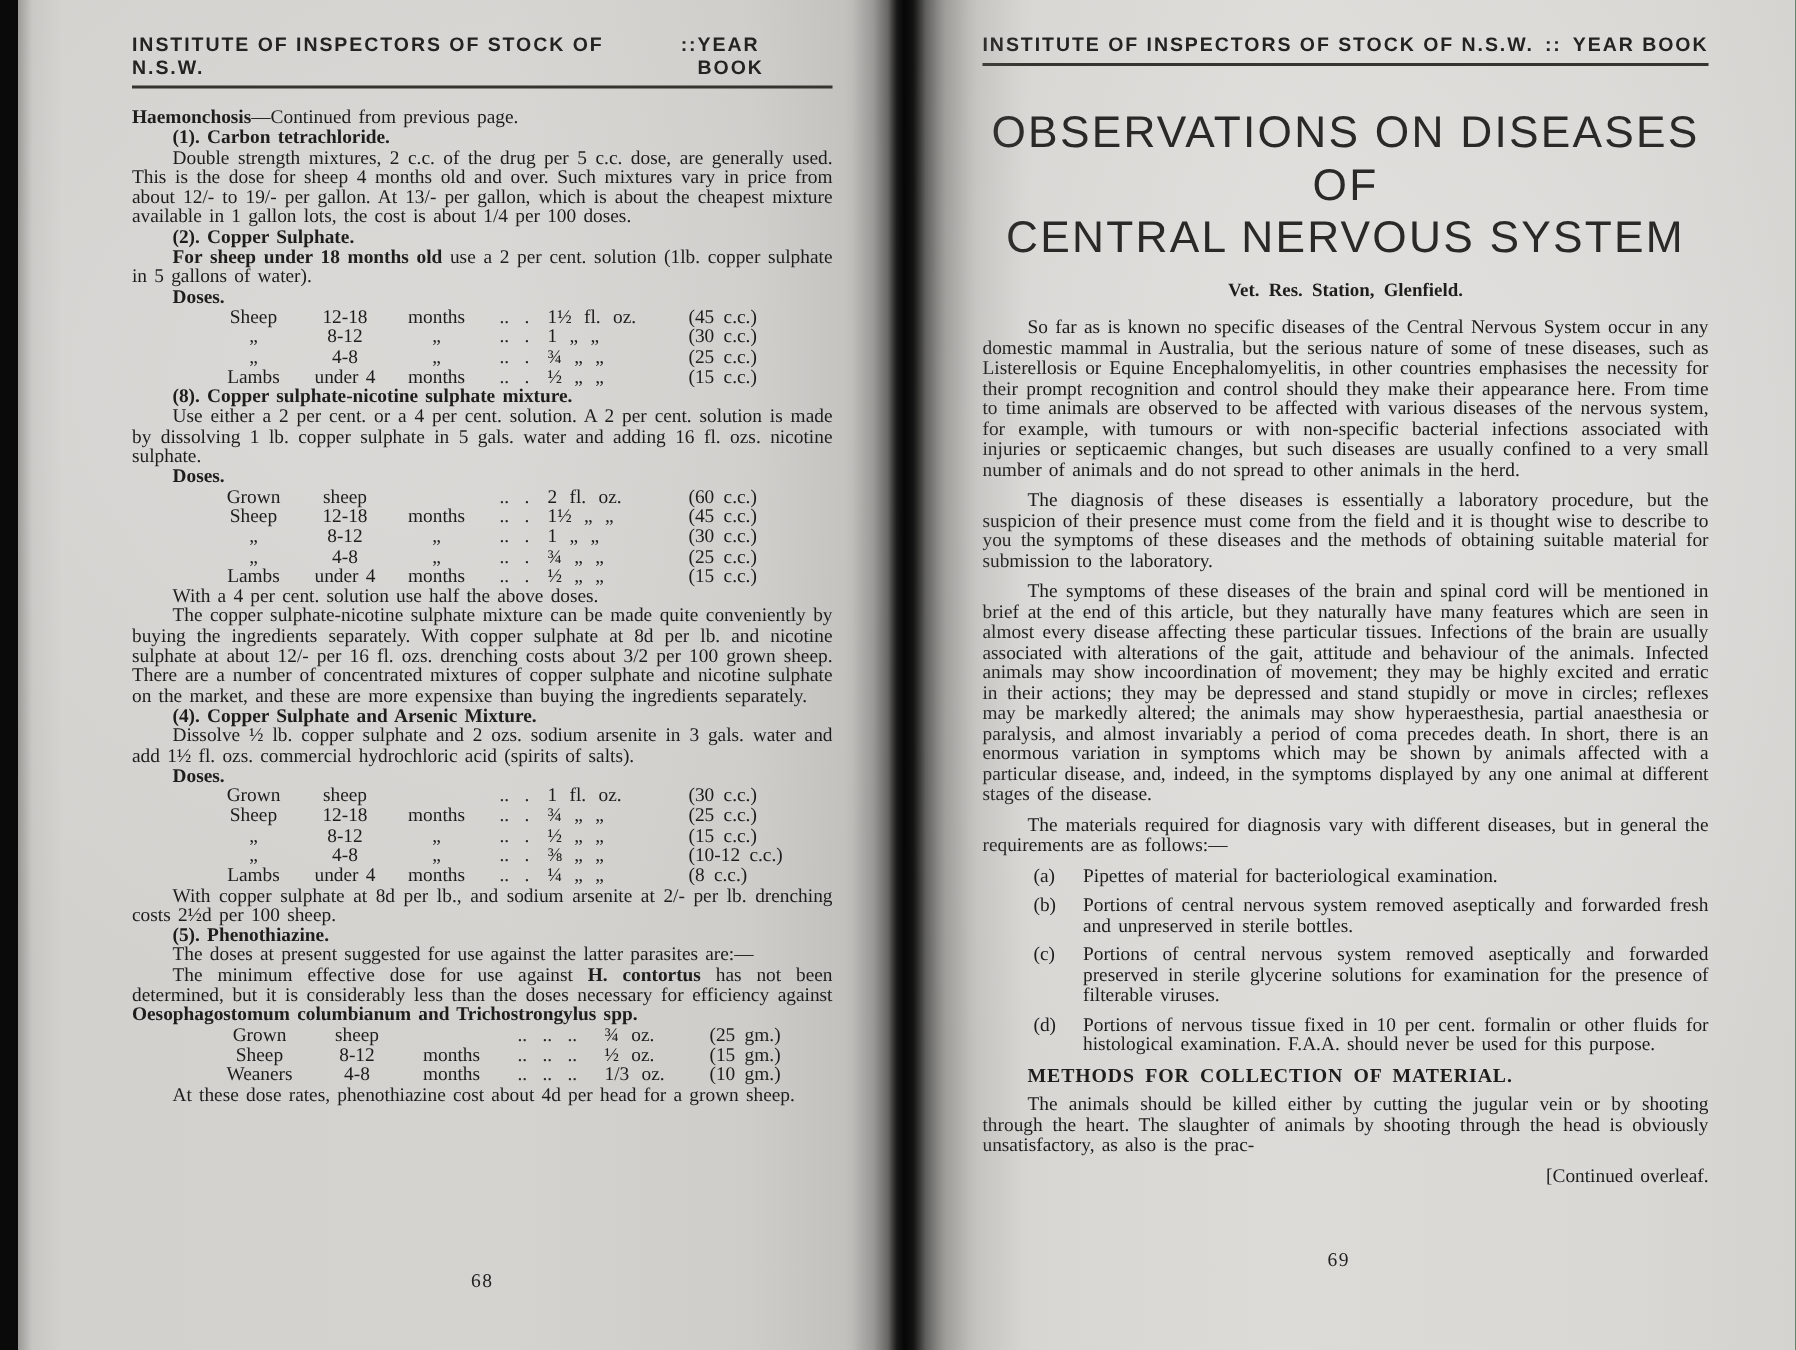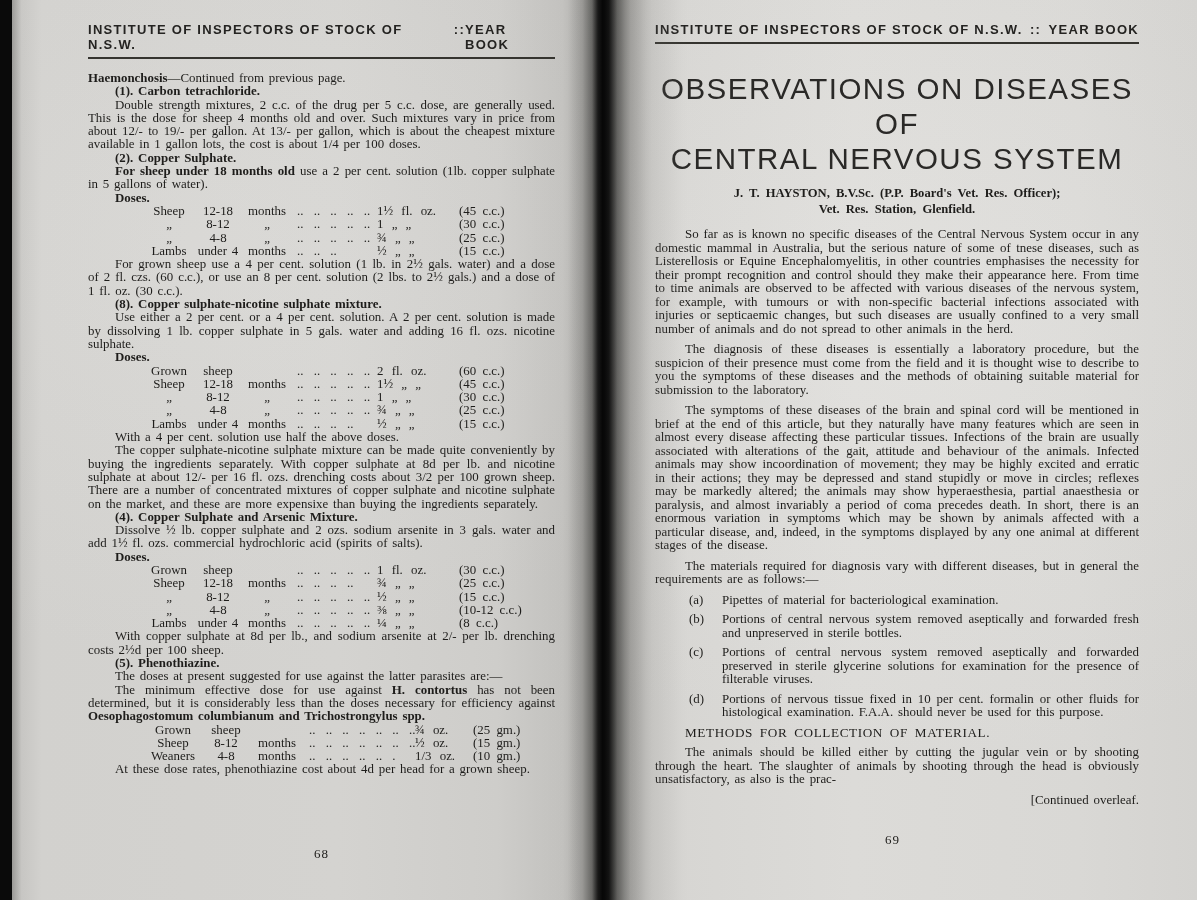--- a/index.html
+++ b/index.html
@@ -49,20 +49,21 @@
   .body-text p{margin:0;text-indent:27px;}
   .body-text p.noindent{text-indent:0;}
   .bold, .hd, .doses{font-weight:bold;}
   .hd{margin:0;text-indent:27px;}
   .doses{margin:0;text-indent:27px;}
   .dose-row{
     display:grid;
     grid-template-columns:50px 48px 50px 1fr 82px 96px;
     margin-left:56px;
     line-height:13.3px;
+    gap:12px;
   }
   .dose-row .ca,.dose-row .cb,.dose-row .cc{text-align:center;white-space:nowrap;}
   .dose-row .cdots{overflow:hidden;white-space:nowrap;word-spacing:7px;padding-left:5px;color:#2a2927;}
   .dose-row .cdose{white-space:nowrap;word-spacing:5px;}
   .dose-row .cval{white-space:nowrap;word-spacing:3px;}
   .t4{grid-template-columns:58px 48px 54px 1fr 58px 82px;}
   .pageno{
     position:absolute;left:0;right:0;text-align:center;
     font-size:13px;letter-spacing:1px;color:#22211f;
   }
@@ -76,21 +77,21 @@
     font-size:29.5px;line-height:35px;letter-spacing:1.5px;
   }
   .byline{margin-top:9px;text-align:center;font-weight:bold;font-size:12.6px;line-height:16px;word-spacing:3px;}
   .rp-body{margin-top:11px;font-size:12.9px;line-height:13.5px;text-align:justify;word-spacing:1.6px;}
   .rp-body p{margin:0 0 7px 0;text-indent:30px;}
   .req-list{margin:2px 0 0 34px;}
   .req-item{display:grid;grid-template-columns:33px 1fr;margin-bottom:6px;}
   .req-item .tag{white-space:nowrap;}
   .req-item .txt{text-align:justify;}
   .methods-hd{
-    margin:13px 0 10px 0;font-weight:normal;font-size:13.2px;letter-spacing:0.6px;word-spacing:3px;text-indent:0;
+    margin:13px 0 10px 0;font-weight:bold;font-size:13.2px;letter-spacing:0.6px;word-spacing:3px;text-indent:0;
   }
   .continued{text-align:right;margin:0 4px 0 0;text-indent:0;}
 </style>
 </head>
 <body>
 
 <div class="scan">
   <div class="edge-left"></div>
 
   <div class="page page-left">
@@ -138,21 +139,20 @@
         <div class="dose-row">
           <span class="ca">Lambs</span>
             <span class="cb">under 4</span>
             <span class="cc">months</span>
             <span class="cdots">.. .. ..</span>
             <span class="cdose">½ „ „</span>
             <span class="cval">(15 c.c.)</span>
         </div>
       </div>
 
-      <p>For grown sheep use a 4 per cent. solution (1 lb. in 2½ gals. water) and a dose of 2 fl. czs. (60 c.c.), or use an 8 per cent. solution (2 lbs. to 2½ gals.) and a dose of 1 fl. oz. (30 c.c.).</p>
 
       <p class="hd">(8). Copper sulphate-nicotine sulphate mixture.</p>
       <p>Use either a 2 per cent. or a 4 per cent. solution. A 2 per cent. solution is made by dissolving 1 lb. copper sulphate in 5 gals. water and adding 16 fl. ozs. nicotine sulphate.</p>
       <p class="doses">Doses.</p>
 
       <div>
         <div class="dose-row">
           <span class="ca">Grown</span>
             <span class="cb">sheep</span>
             <span class="cc"></span>
@@ -289,21 +289,20 @@
       <span>::</span>
       <span>YEAR BOOK</span>
     </div>
 
     <div class="article-title">
       <div>OBSERVATIONS ON DISEASES OF</div>
       <div>CENTRAL NERVOUS SYSTEM</div>
     </div>
 
     <div class="byline">
-      <div>J. T. HAYSTON, B.V.Sc. (P.P. Board's Vet. Res. Officer);</div>
       <div>Vet. Res. Station, Glenfield.</div>
     </div>
 
     <div class="rp-body">
       <p>So far as is known no specific diseases of the Central Nervous System occur in any domestic mammal in Australia, but the serious nature of some of tnese diseases, such as Listerellosis or Equine Encephalomyelitis, in other countries emphasises the necessity for their prompt recognition and control should they make their appearance here. From time to time animals are observed to be affected with various diseases of the nervous system, for example, with tumours or with non-specific bacterial infections associated with injuries or septicaemic changes, but such diseases are usually confined to a very small number of animals and do not spread to other animals in the herd.</p>
       <p>The diagnosis of these diseases is essentially a laboratory procedure, but the suspicion of their presence must come from the field and it is thought wise to describe to you the symptoms of these diseases and the methods of obtaining suitable material for submission to the laboratory.</p>
       <p>The symptoms of these diseases of the brain and spinal cord will be mentioned in brief at the end of this article, but they naturally have many features which are seen in almost every disease affecting these particular tissues. Infections of the brain are usually associated with alterations of the gait, attitude and behaviour of the animals. Infected animals may show incoordination of movement; they may be highly excited and erratic in their actions; they may be depressed and stand stupidly or move in circles; reflexes may be markedly altered; the animals may show hyperaesthesia, partial anaesthesia or paralysis, and almost invariably a period of coma precedes death. In short, there is an enormous variation in symptoms which may be shown by animals affected with a particular disease, and, indeed, in the symptoms displayed by any one animal at different stages of the disease.</p>
       <p>The materials required for diagnosis vary with different diseases, but in general the requirements are as follows:—</p>
 
       <div class="req-list">

